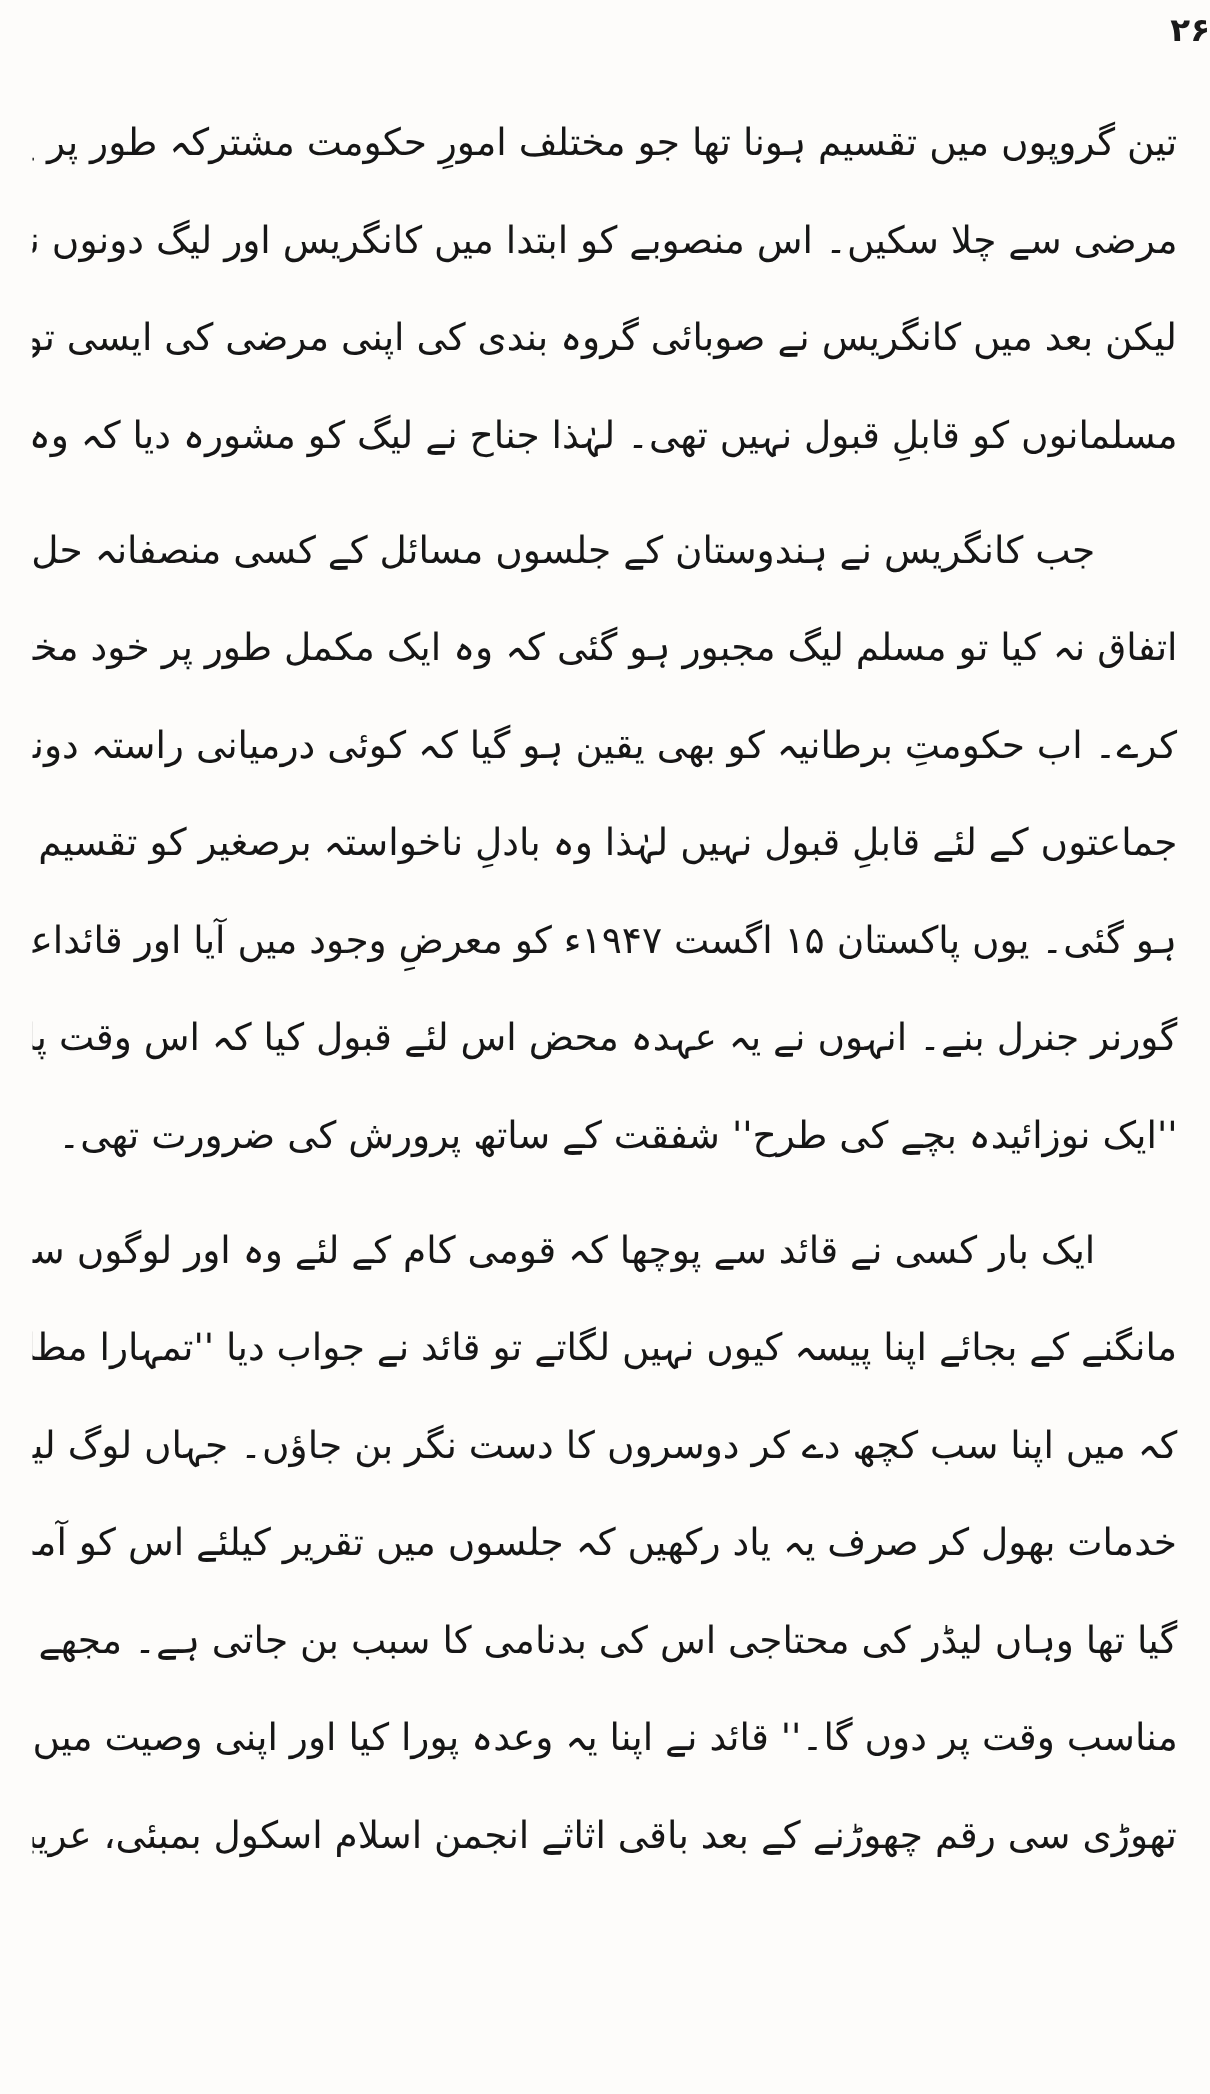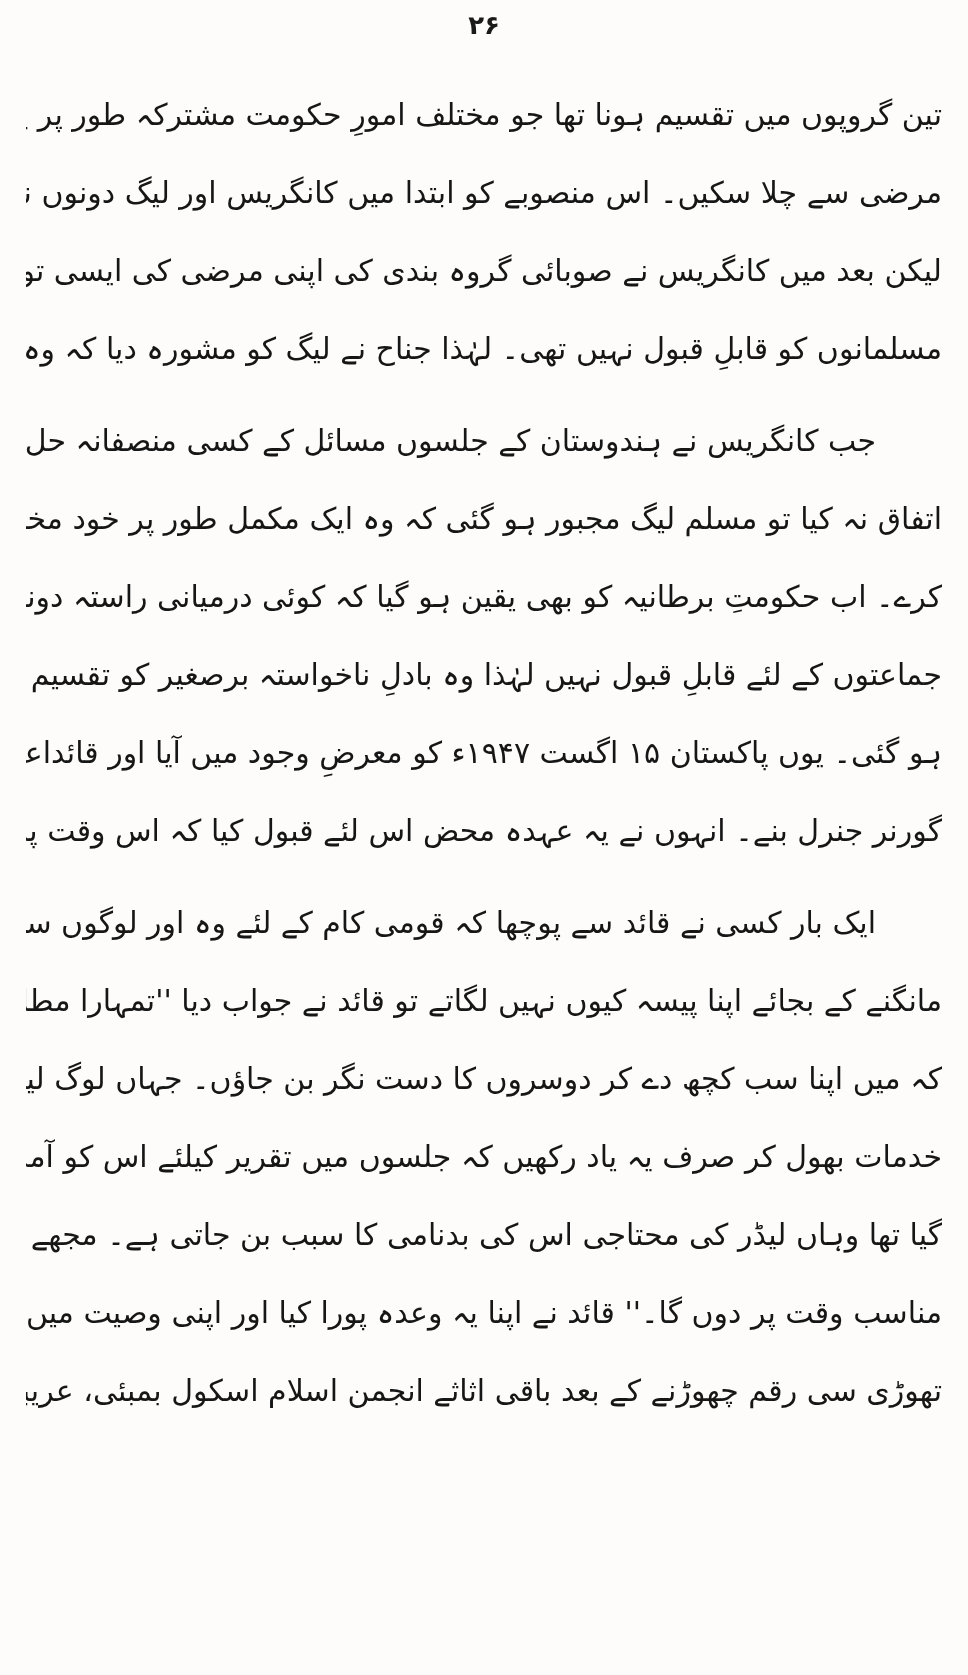--- a/index.html
+++ b/index.html
@@ -12,21 +12,21 @@
     width: 968px;
     height: 1675px;
     margin: 0 auto;
     background: #fdfcfa;
     color: #141414;
     font-family: "DejaVu Sans", sans-serif;
     overflow: hidden;
     box-sizing: border-box;
   }
   .page-number {
-    text-align: center;
+    text-align: right;
     padding-top: 10px;
     height: 62px;
     font-size: 26px;
     font-weight: bold;
     color: #1a1a1a;
     letter-spacing: 2px;
   }
   .text-block {
     direction: rtl;
     padding: 4px 26px 0 26px;
@@ -77,20 +77,21 @@
       <div class="text-line">مسلمانوں کو قابلِ قبول نہیں تھی۔ لہٰذا جناح نے لیگ کو مشورہ دیا کہ وہ اس منصوبے کو</div>
     </div>
 
     <div class="para">
       <div class="text-line indent">جب کانگریس نے ہندوستان کے جلسوں مسائل کے کسی منصفانہ حل پر</div>
       <div class="text-line">اتفاق نہ کیا تو مسلم لیگ مجبور ہو گئی کہ وہ ایک مکمل طور پر خود مختار مملکت کا مطالبہ</div>
       <div class="text-line">کرے۔ اب حکومتِ برطانیہ کو بھی یقین ہو گیا کہ کوئی درمیانی راستہ دونوں</div>
       <div class="text-line">جماعتوں کے لئے قابلِ قبول نہیں لہٰذا وہ بادلِ ناخواستہ برصغیر کو تقسیم کرنے پر راضی</div>
       <div class="text-line">ہو گئی۔ یوں پاکستان ۱۵ اگست ۱۹۴۷ء کو معرضِ وجود میں آیا اور قائداعظم اس کے پہلے</div>
       <div class="text-line">گورنر جنرل بنے۔ انہوں نے یہ عہدہ محض اس لئے قبول کیا کہ اس وقت پاکستان کو</div>
+      <div class="text-line line-end">''ایک نوزائیدہ بچے کی طرح'' شفقت کے ساتھ پرورش کی ضرورت تھی۔</div>
     </div>
 
     <div class="para">
       <div class="text-line indent">ایک بار کسی نے قائد سے پوچھا کہ قومی کام کے لئے وہ اور لوگوں سے چندہ</div>
       <div class="text-line">مانگنے کے بجائے اپنا پیسہ کیوں نہیں لگاتے تو قائد نے جواب دیا ''تمہارا مطلب ہے</div>
       <div class="text-line">کہ میں اپنا سب کچھ دے کر دوسروں کا دست نگر بن جاؤں۔ جہاں لوگ لیڈر کی</div>
       <div class="text-line">خدمات بھول کر صرف یہ یاد رکھیں کہ جلسوں میں تقریر کیلئے اس کو آمد و رفت کا کرایہ دیا</div>
       <div class="text-line">گیا تھا وہاں لیڈر کی محتاجی اس کی بدنامی کا سبب بن جاتی ہے۔ مجھے جو کچھ دینا ہو وہ</div>
       <div class="text-line">مناسب وقت پر دوں گا۔'' قائد نے اپنا یہ وعدہ پورا کیا اور اپنی وصیت میں ورثاء کیلئے</div>
       <div class="text-line">تھوڑی سی رقم چھوڑنے کے بعد باقی اثاثے انجمن اسلام اسکول بمبئی، عریبک کالج</div>

